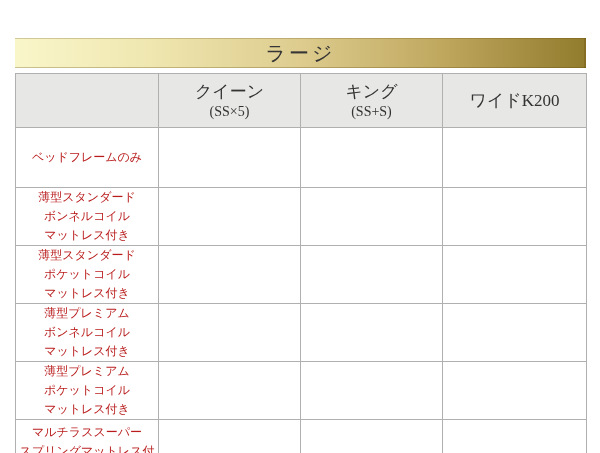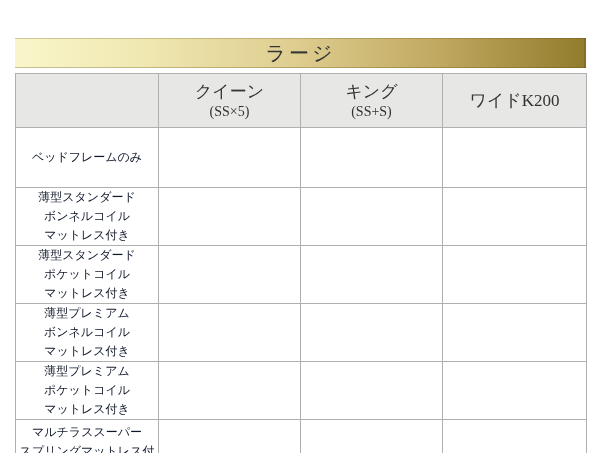--- a/index.html
+++ b/index.html
@@ -78,21 +78,21 @@
   }
   .price-table tbody tr { height: 58px; }
   .price-table tbody tr:first-child { height: 60px; }
   .price-table tbody tr:last-child { height: 63px; }
   .price-table tbody th.rowlab {
     font-weight: normal;
     font-size: 12px;
     line-height: 19px;
     white-space: pre-line;
     background: #ffffff;
-    color: #0f172a;
+    color: #b91c1c;
   }
   .price-table td.price-cell { background: #ffffff; }
   .c0 { width: 143px; }
   .c1 { width: 142px; }
   .c2 { width: 142px; }
   .c3 { width: 144px; }
 </style>
 </head>
 <body>
 

